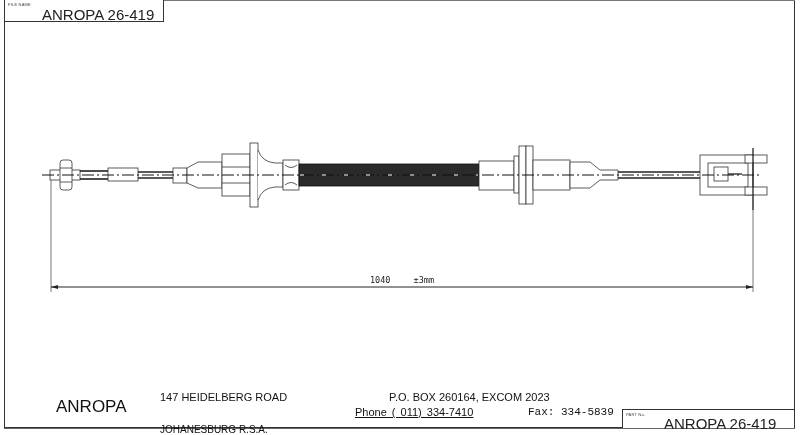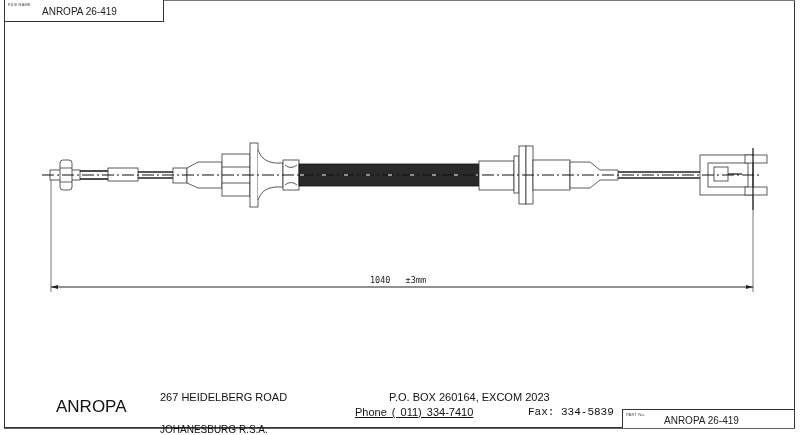--- a/index.html
+++ b/index.html
@@ -1,31 +1,31 @@
 <!DOCTYPE html>
 <html><head>
 <meta charset="utf-8">
 <style>
   html, body { margin: 0; padding: 0; background: #ffffff; }
   body { width: 800px; height: 435px; position: relative; overflow: hidden; font-family: "Liberation Sans", sans-serif; color: #111; }
   .frame { position: absolute; left: 4px; top: 0; width: 791px; height: 428px; border-right: 1.5px solid #333; border-left: 1.5px solid #333; border-bottom: 1.5px solid #333; box-sizing: border-box; }
   .top-line { position: absolute; left: 4px; top: 0; width: 791px; height: 0; border-top: 1.5px solid #777; }
   .file-box { position: absolute; left: 4px; top: 0; width: 160px; height: 22px; border: 1px solid #333; border-top: none; box-sizing: border-box; background: #fff; }
   .box-label { position: absolute; left: 3px; top: 2px; font-size: 4px; color: #444; letter-spacing: 0.2px; }
-  .box-value { position: absolute; left: 37px; top: 6px; font-size: 10px; color: #222; }
+  .box-value { position: absolute; left: 37px; top: 6px; font-size: 15px; color: #222; }
   .part-box { position: absolute; left: 622px; top: 409px; width: 173px; height: 19px; border: 1px solid #333; border-bottom: none; box-sizing: border-box; background: #fff; }
   .part-box .box-value { left: 41px; top: 5px; }
   .brand { position: absolute; left: 56px; top: 397px; font-size: 17px; color: #111; }
   .addr1 { position: absolute; left: 160px; top: 391px; font-size: 11px; }
   .addr2 { position: absolute; left: 160px; top: 424px; font-size: 10px; }
   .pobox { position: absolute; left: 389px; top: 391px; font-size: 11px; }
   .phone { position: absolute; left: 355px; top: 406px; font-size: 11px; word-spacing: 2px; text-decoration: underline; }
   .fax { position: absolute; left: 528px; top: 406px; font-size: 11px; font-family: Liberation Mono, monospace; }
   .dim-text { position: absolute; left: 370px; top: 275px; font-family: "DejaVu Sans Mono", monospace; font-size: 8.5px; color: #222; }
-  .dim-text span { margin-right: 10px; }
+  .dim-text span { margin-right: 18px; }
   svg.drawing { position: absolute; left: 0; top: 0; }
 </style>
 </head>
 <body>
 
 <div class="frame"></div>
 <div class="top-line"></div>
 
 <div class="file-box">
   <span class="box-label">FILE NAME</span>
@@ -95,21 +95,21 @@
 
   <line x1="4" y1="428" x2="795" y2="428" stroke="#333" stroke-width="1.5"></line>
 </svg>
 
 <div class="dim-text">
   <span>1040</span>
   <span>±3mm</span>
 </div>
 
 <div class="brand">ANROPA</div>
-<div class="addr1">267 HEIDELBERG ROAD</div>
+<div class="addr1">147 HEIDELBERG ROAD</div>
 <div class="addr2">JOHANESBURG R.S.A.</div>
 <div class="pobox">P.O. BOX 260164, EXCOM 2023</div>
 <div class="phone">Phone  ( 011)  334-7410</div>
 <div class="fax">Fax: 334-5839</div>
 
 <div class="part-box">
   <span class="box-label">PART No.</span>
   <span class="box-value">ANROPA 26-419</span>
 </div>
 

